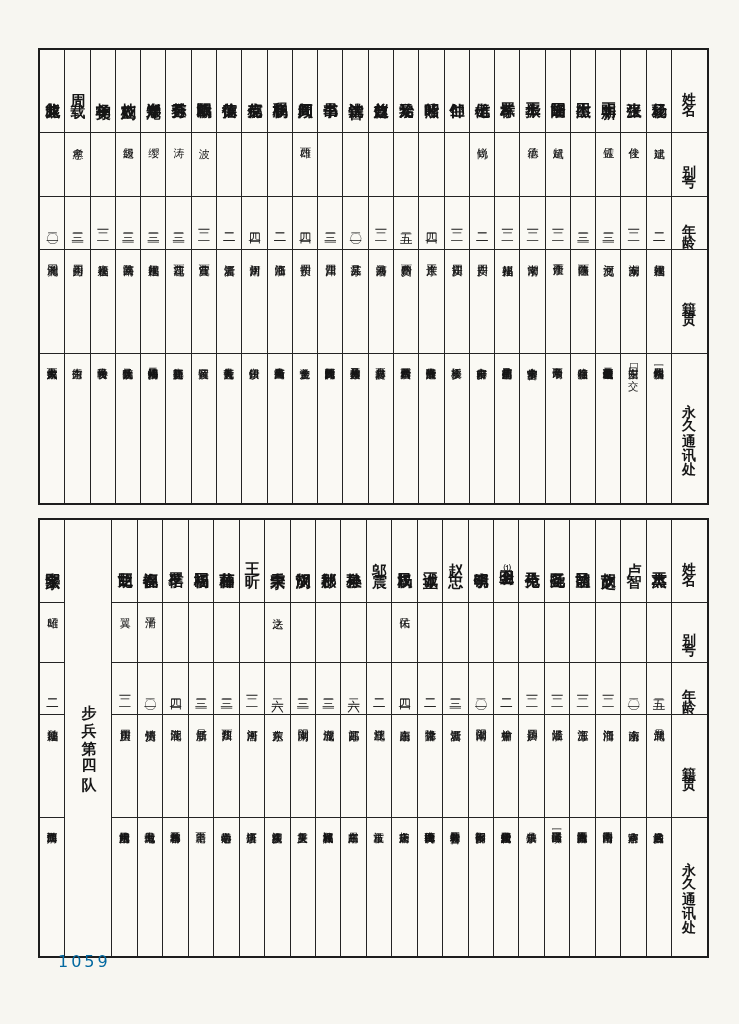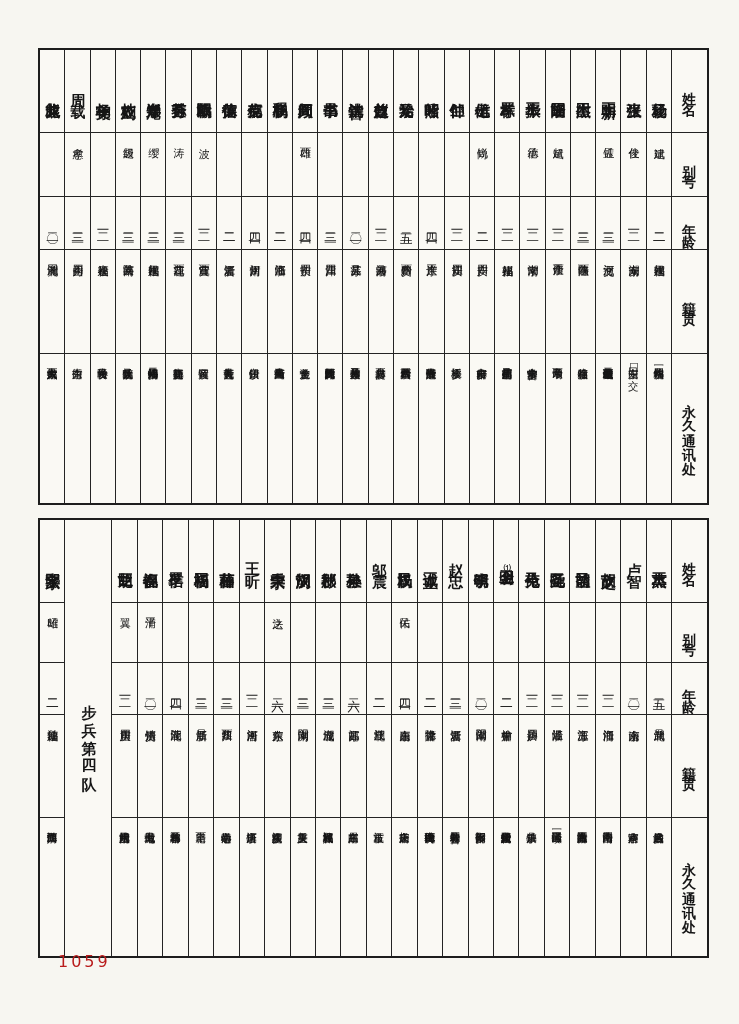--- a/index.html
+++ b/index.html
@@ -45,21 +45,21 @@
   .t-bottom .c-native{height:103px;}
   .sp2{letter-spacing:0.7em;}
   .name-note{font-size:7px;letter-spacing:0;display:inline;}
   
   .hdrcol .cell{align-items:center;font-weight:bold;font-size:14px;}
   .hl{letter-spacing:0.75em;}
   .hl-addr{letter-spacing:1.05em;font-size:14px;}
   .divider-label{font-weight:bold;font-size:15px;letter-spacing:1.2em;}
   #page-number{
     position:absolute;left:58px;top:952px;
-    font-size:16px;letter-spacing:3px;color:#b91c1c;
+    font-size:16px;letter-spacing:3px;color:#0369a1;
   }
 </style>
 </head>
 <body>
 
 <div id="table-top" class="vtable t-top">
     <div class="col">
       <div class="cell c-name">
         <span class="vt">熊叔龙</span>
       </div>

